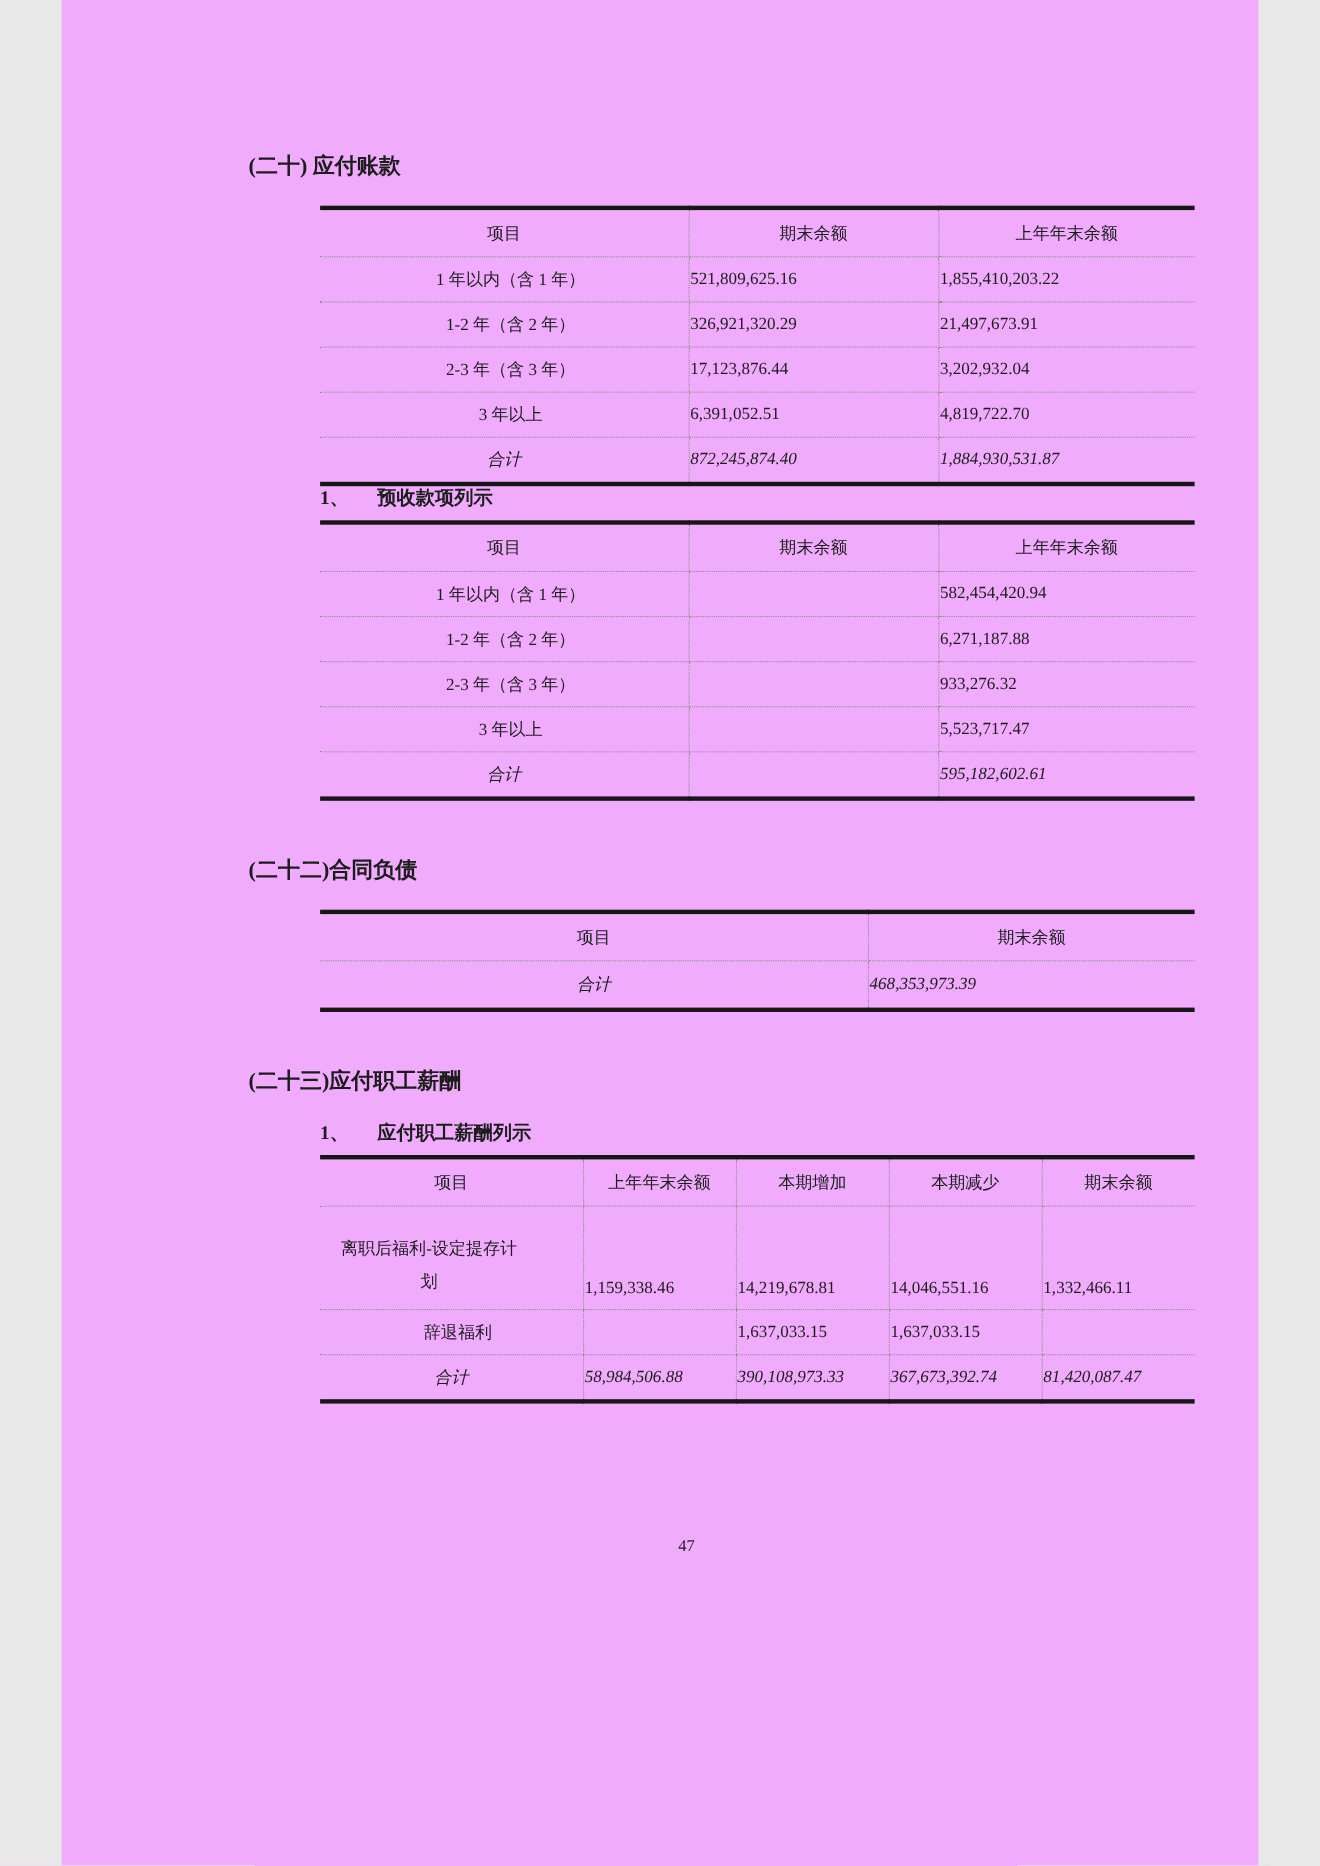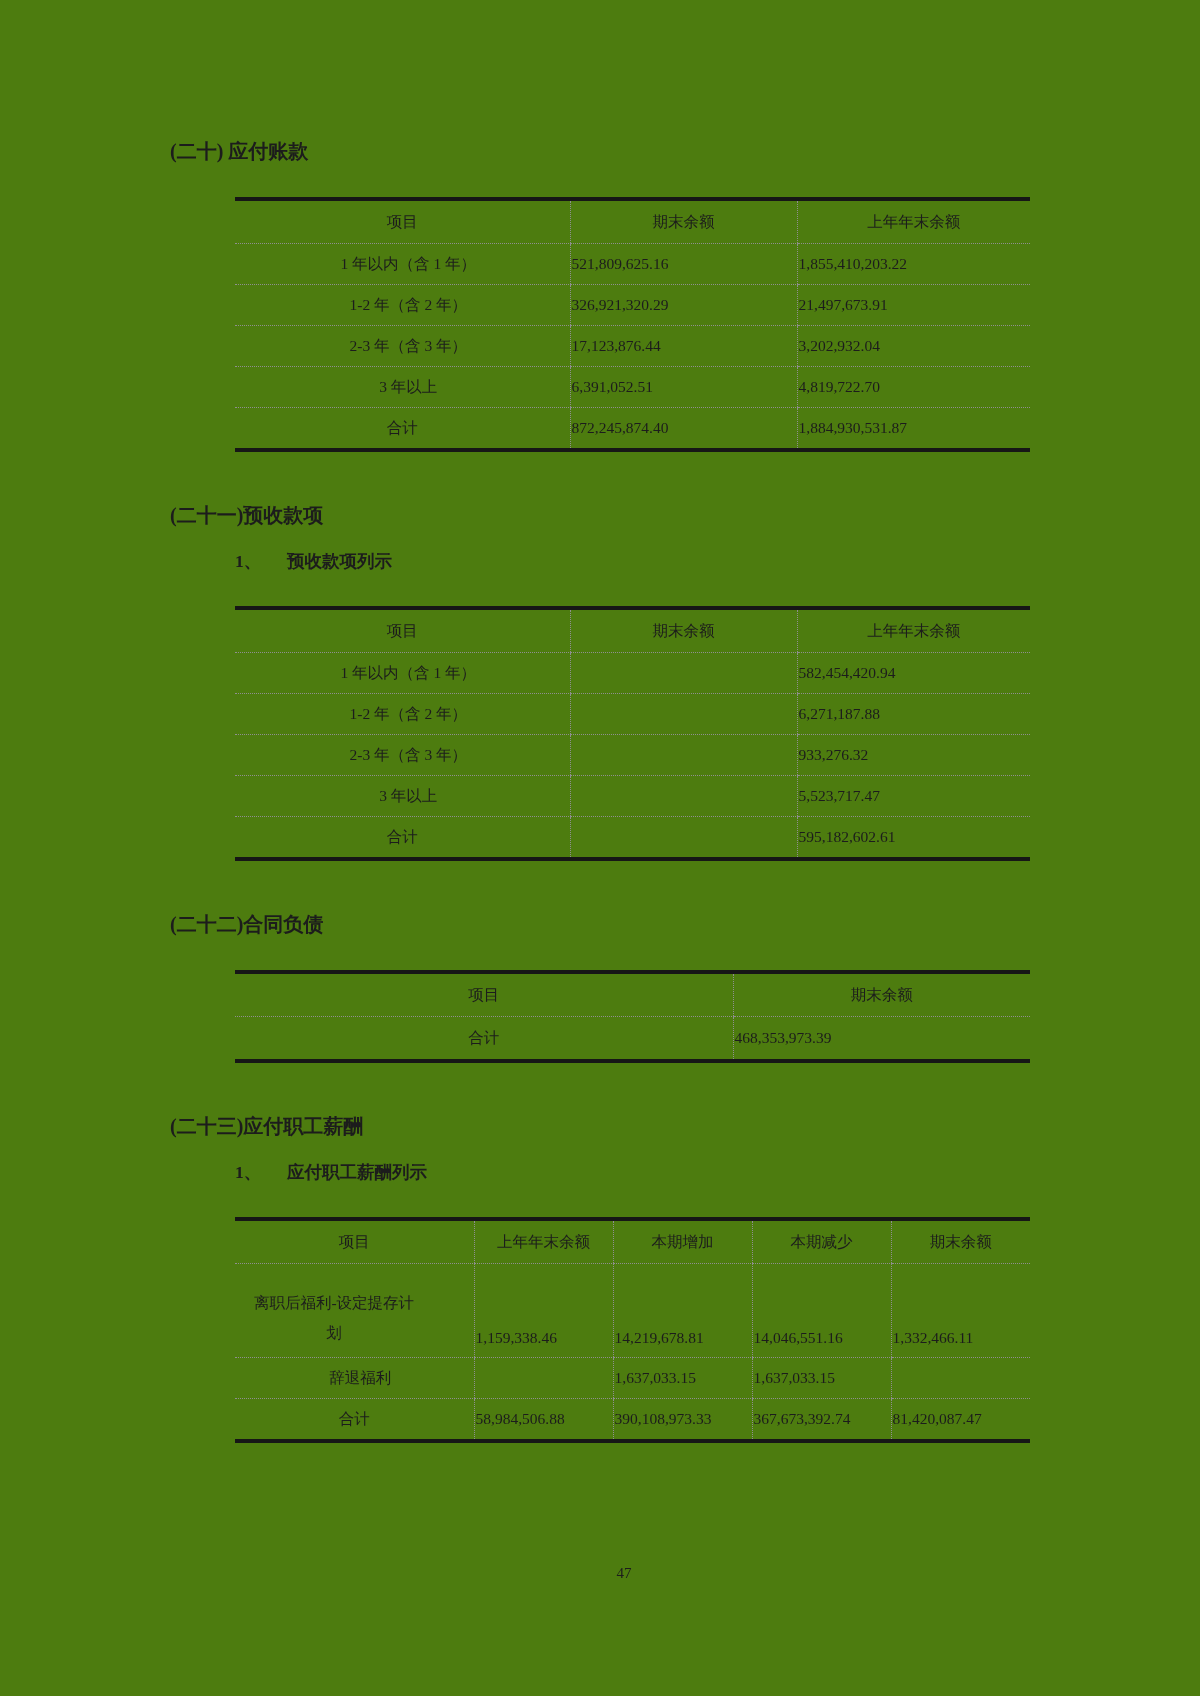--- a/index.html
+++ b/index.html
@@ -1,21 +1,21 @@
 <!DOCTYPE html>
 <html><head>
 <meta charset="utf-8">
 <style>
   html, body { margin: 0; padding: 0; background: #e8e8e8; }
   .page {
     position: relative;
-    width: 1200px;
+    width: 1088px;
     height: 1696px;
     margin: 0 auto;
-    background: #4d7c0f;
+    background: #f0abfc;
     box-sizing: border-box;
     padding-top: 140px;
     font-family: "Liberation Serif", "DejaVu Serif", serif;
     color: #1c1c1c;
     overflow: hidden;
   }
   .sec-heading {
     margin: 0 0 24px 170px;
     font-size: 20px;
     font-weight: bold;
@@ -29,36 +29,35 @@
   }
   .sub-heading .sub-no { display: inline-block; width: 52px; }
   .gap-lg { margin-top: 52px; }
   table.fin {
     border-collapse: collapse;
     margin-left: 235px;
     border-top: 4px solid #161616;
     border-bottom: 4px solid #161616;
     table-layout: fixed;
     font-size: 15.5px;
-    margin-top: 34px;
   }
   table.fin th {
     font-weight: normal;
     text-align: center;
     height: 40px;
     vertical-align: middle;
     border-bottom: 1px dotted #8f8f8f;
   }
   table.fin td {
     height: 38px;
     vertical-align: middle;
     border-bottom: 1px dotted #8f8f8f;
   }
   table.fin tr > *:not(:first-child) { border-left: 1px dotted #8f8f8f; }
-  table.fin tbody tr:last-child td { border-bottom: none; }
+  table.fin tbody tr:last-child td { border-bottom: none; font-style: italic; }
   td.lbl { text-align: center; padding-left: 13px; }
   td.num { text-align: left; padding-right: 15px; }
   td.total-lbl { text-align: center; }
   tr.tall td { height: 82px; vertical-align: bottom; padding-bottom: 10px; }
   .lbl-narrow { width: 172px; line-height: 1.9; }
   table.t3 td { height: 40px; }
   .page-num {
     margin-top: 122px;
     text-align: center;
     font-size: 15px;
@@ -106,21 +105,20 @@
         <td class="num">4,819,722.70</td>
       </tr>
       <tr>
         <td class="total-lbl">合计</td>
         <td class="num">872,245,874.40</td>
         <td class="num">1,884,930,531.87</td>
       </tr>
     </tbody>
   </table>
 
-  <div class="sec-heading gap-lg">(二十一)预收款项</div>
   <div class="sub-heading">
     <span class="sub-no">1、</span><span>预收款项列示</span>
   </div>
   <table class="fin">
     <colgroup>
         <col style="width:335px">
         <col style="width:227px">
         <col style="width:233px">
       </colgroup>
     <thead>

